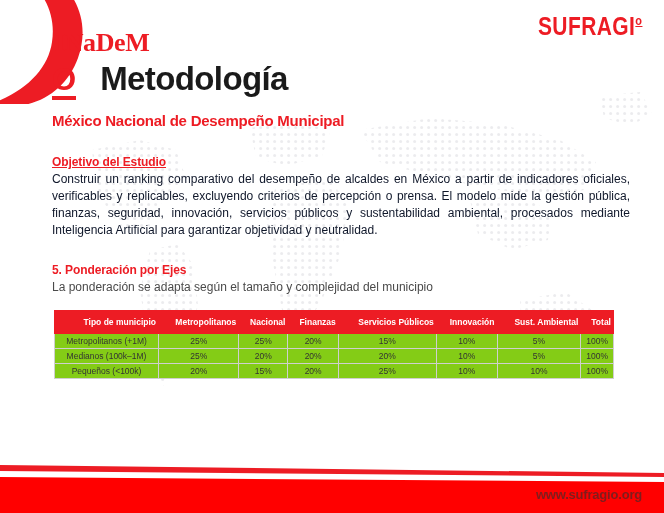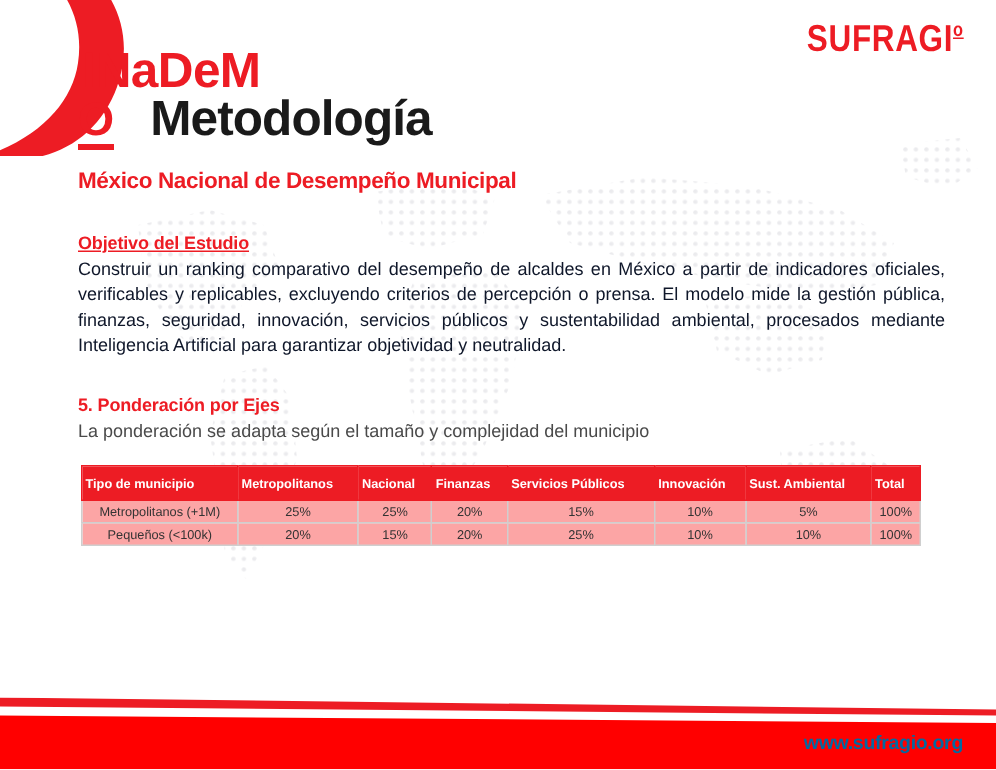--- a/index.html
+++ b/index.html
@@ -53,23 +53,24 @@
     vertical-align: 10px;
     text-decoration: underline;
     text-underline-offset: 1px;
   }
 
   .brand-inadem {
     position: absolute;
     left: 55px;
     top: 28px;
     color: #ED1C24;
-    font-size: 33px;
+    font-size: 26px;
     font-weight: bold;
     letter-spacing: -0.4px;
+    font-family: Liberation Serif, serif;
   }
 
   .title-row {
     position: absolute;
     left: 52px;
     top: 62px;
     display: flex;
     align-items: flex-start;
   }
   .title-mark {
@@ -140,49 +141,49 @@
     font-size: 8.5px;
     background: #ffffff;
   }
   .weights-table th {
     background: #ED1C24;
     color: #ffffff;
     font-weight: bold;
     font-size: 8.5px;
     padding: 6px 2px;
     border: 1px solid #ED1C24;
-    text-align: left;
+    text-align: right;
     white-space: nowrap;
   }
   .weights-table td {
     color: #333333;
     padding: 2px 2px;
     border: 1px solid #CFCFCF;
     text-align: center;
     white-space: nowrap;
-    background: #fca5a5;
+    background: #84cc16;
   }
   .weights-table td.rowhead {
     text-align: center;
   }
 
   
   .footer-band {
     position: absolute;
     left: 0;
     bottom: 0;
     width: 664px;
     height: 48px;
     pointer-events: none;
   }
   .footer-url {
     position: absolute;
     right: 22px;
     bottom: 11px;
-    color: #0369a1;
+    color: #7f1d1d;
     font-size: 13px;
     font-weight: bold;
     letter-spacing: -0.2px;
   }
 </style>
 </head>
 <body>
 
 <div class="slide">
 
@@ -245,20 +246,30 @@
           <td class="rowhead">Metropolitanos (+1M)</td>
           <td>25%</td>
           <td>25%</td>
           <td>20%</td>
           <td>15%</td>
           <td>10%</td>
           <td>5%</td>
           <td>100%</td>
         </tr>
         <tr>
+          <td class="rowhead">Medianos (100k–1M)</td>
+          <td>25%</td>
+          <td>20%</td>
+          <td>20%</td>
+          <td>20%</td>
+          <td>10%</td>
+          <td>5%</td>
+          <td>100%</td>
+        </tr>
+        <tr>
           <td class="rowhead">Pequeños (&lt;100k)</td>
           <td>20%</td>
           <td>15%</td>
           <td>20%</td>
           <td>25%</td>
           <td>10%</td>
           <td>10%</td>
           <td>100%</td>
         </tr>
       </tbody>

